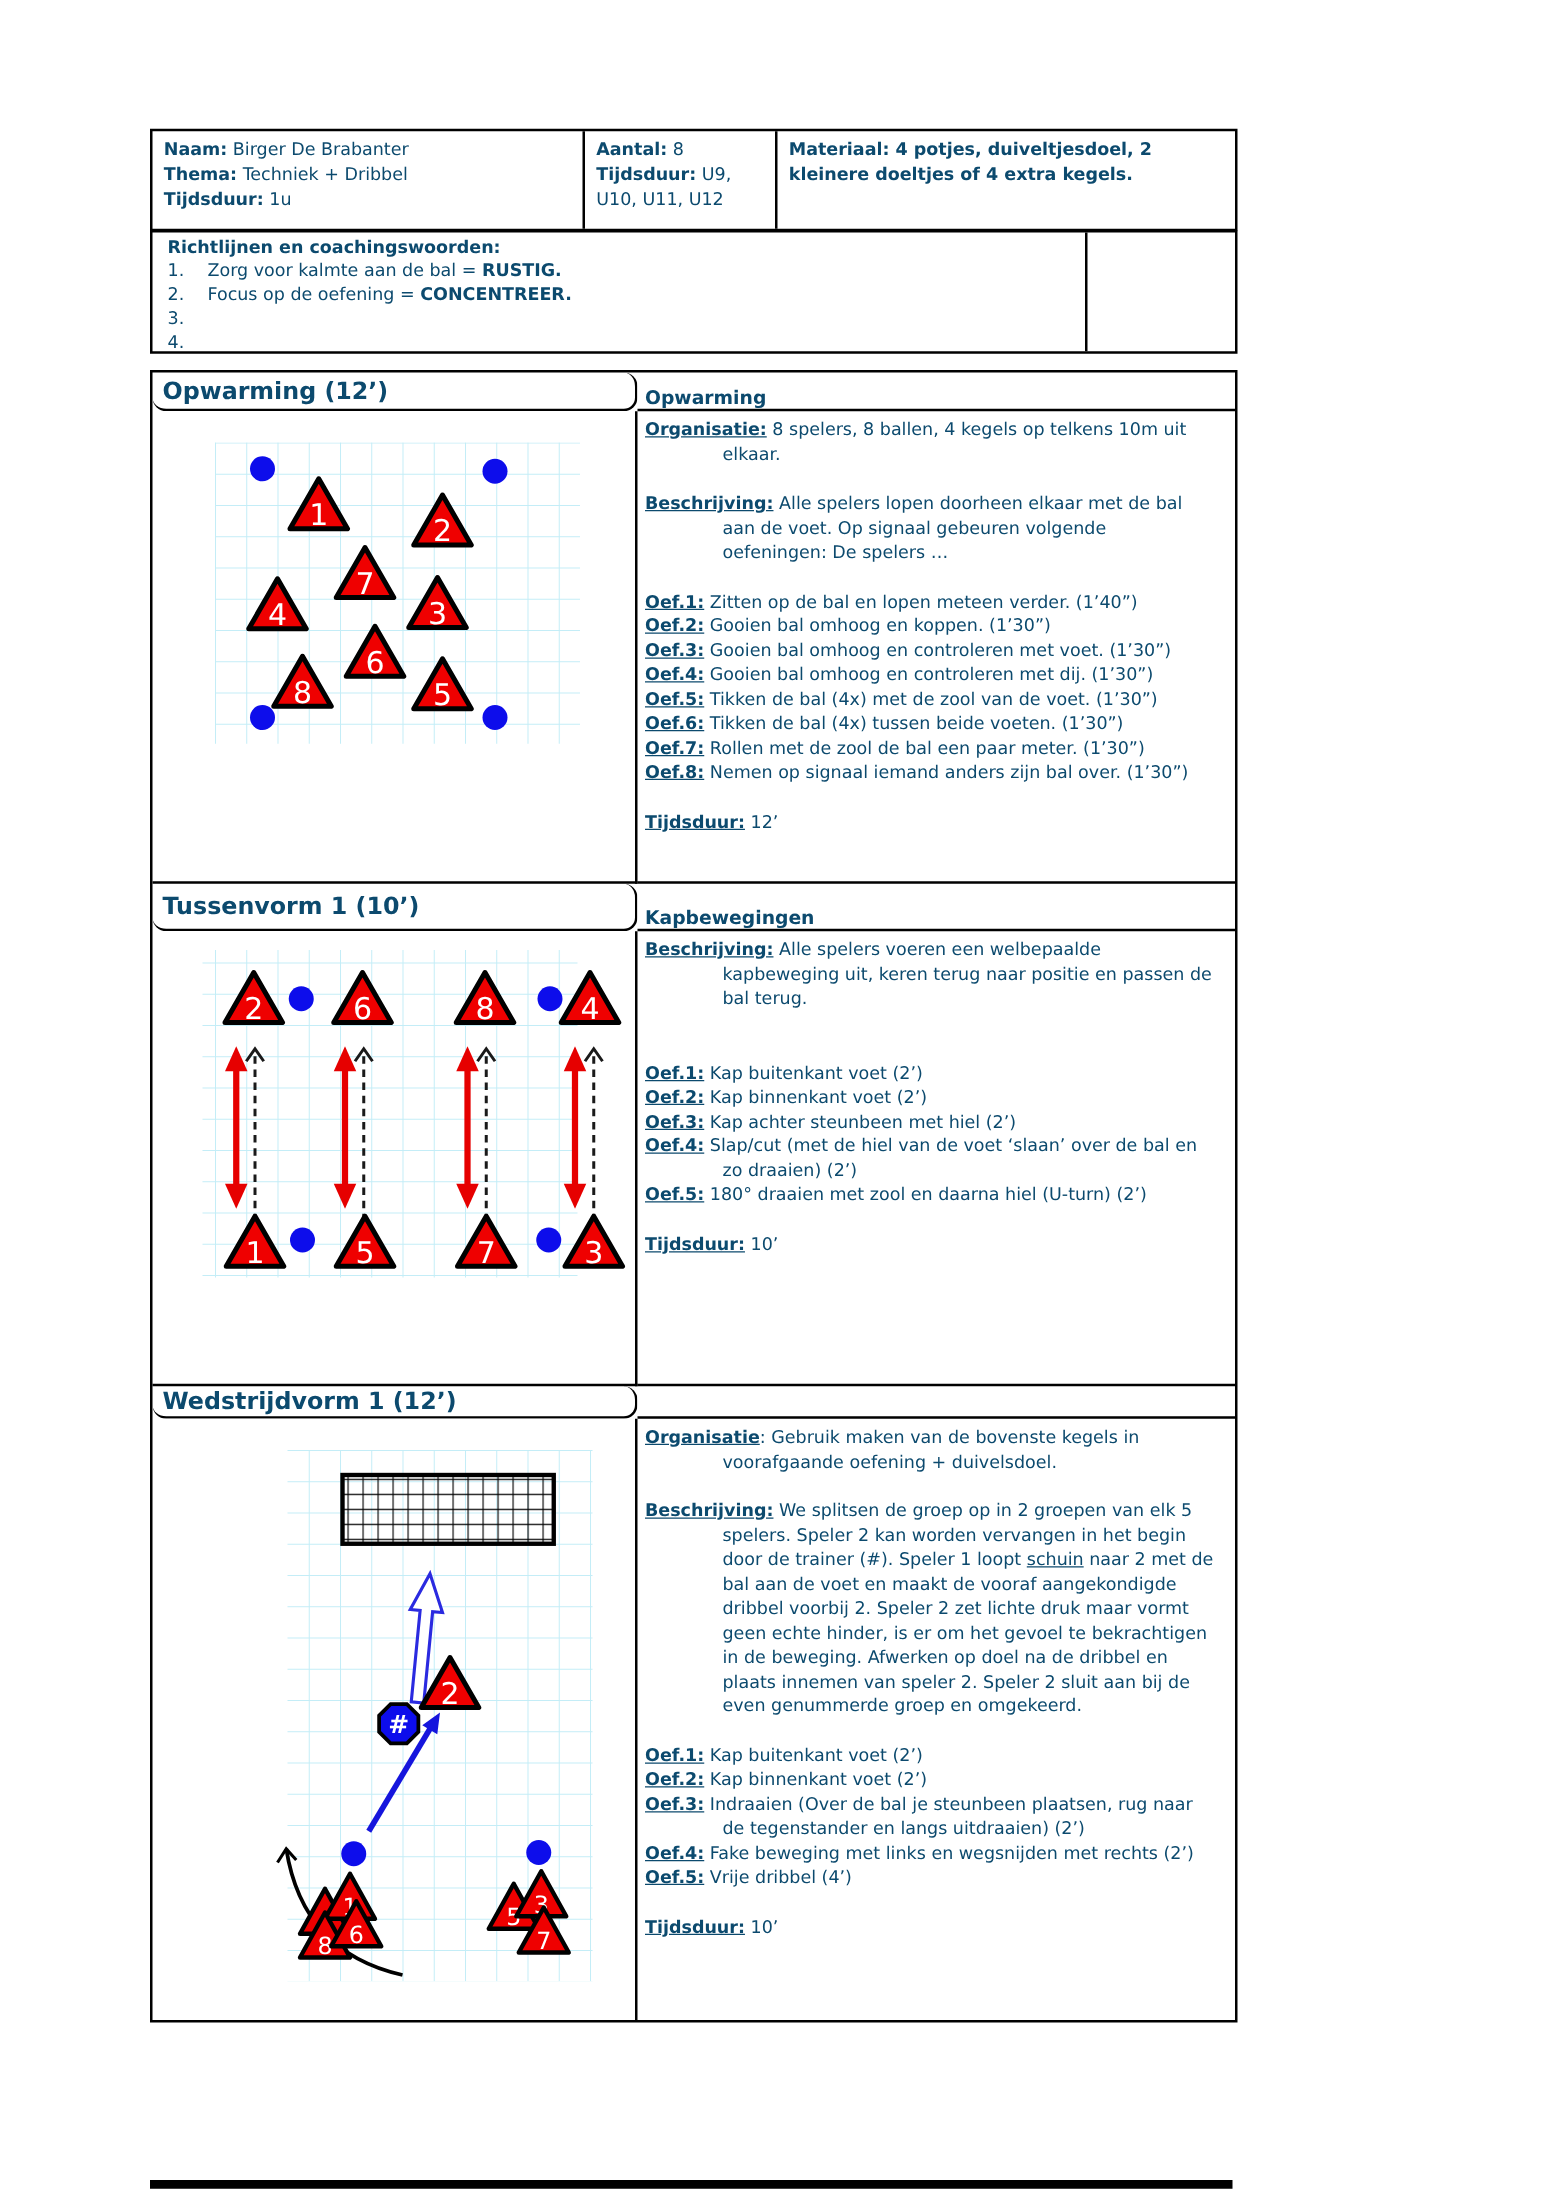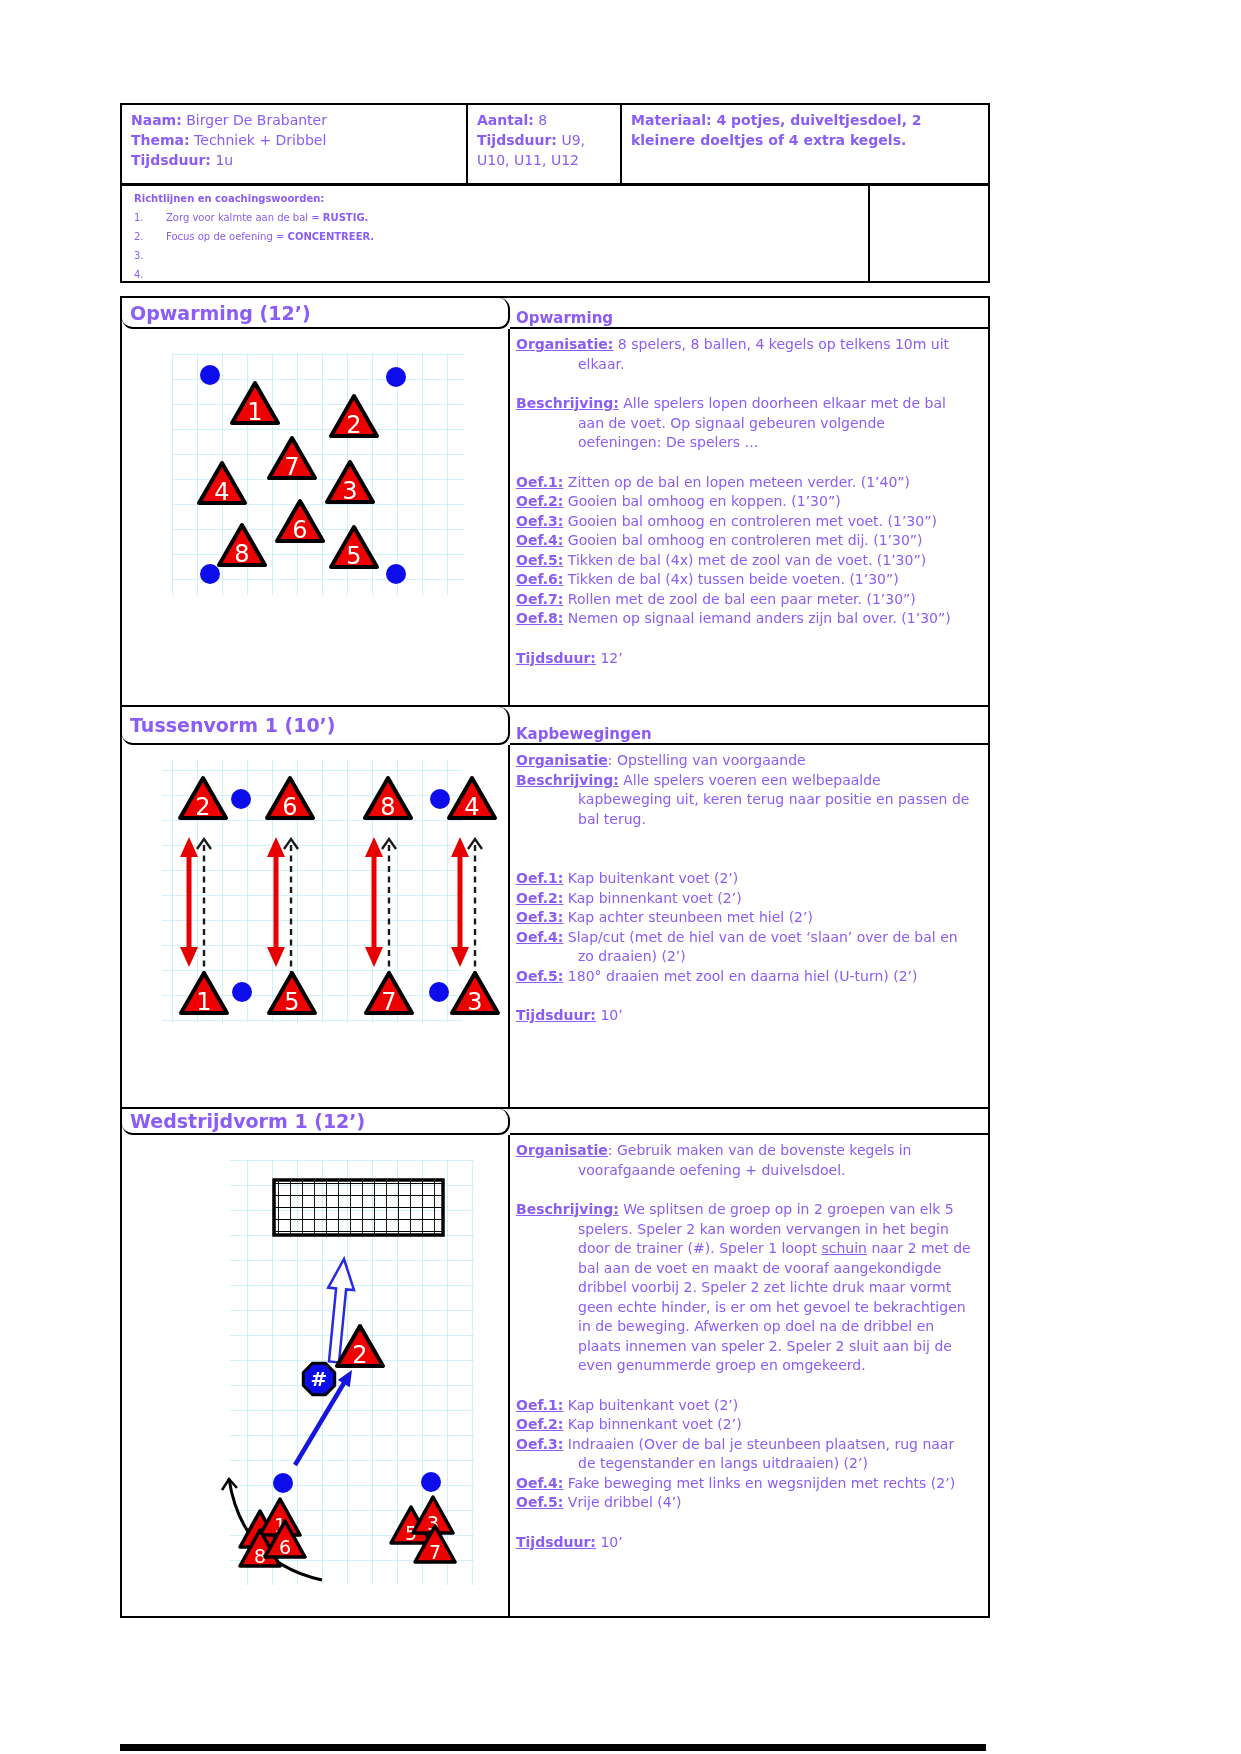--- a/index.html
+++ b/index.html
@@ -1,28 +1,28 @@
 <!DOCTYPE html>
 <html><head>
 <meta charset="utf-8">
 <style>
   html,body{margin:0;padding:0;background:#fff;}
   #page{position:relative;width:1241px;height:1754px;background:#ffffff;overflow:hidden;
-        font-family:"DejaVu Sans","Liberation Sans",sans-serif;color:#8b5cf6;}
+        font-family:"DejaVu Sans","Liberation Sans",sans-serif;color:#0c4a6e;}
   
   .itable{position:absolute;left:120px;top:103px;width:870px;height:82px;border:2px solid #000;
           box-sizing:border-box;display:grid;grid-template-columns:346px 154px 1fr;background:#fff;}
   .itable>div{border-right:2px solid #000;box-sizing:border-box;padding:5px 6px 0 9px;
               font-size:14px;line-height:20px;overflow:hidden;}
   .itable>div:last-child{border-right:none;font-weight:bold;}
   .b{font-weight:bold;}
   
   .richt{position:absolute;left:120px;top:184px;width:870px;height:99px;border:2px solid #000;
          box-sizing:border-box;background:#fff;}
-  .richt .inner{padding:3px 8px 0 12px;font-size:10px;line-height:19px;}
+  .richt .inner{padding:3px 8px 0 12px;font-size:14px;line-height:19px;}
   .richt .sidecell{position:absolute;top:0;right:0;width:120px;height:100%;border-left:2px solid #000;box-sizing:border-box;}
   .ritem{display:flex;}
   .ritem .num{width:32px;flex:0 0 32px;}
   
   .mtable{position:absolute;left:120px;top:296px;width:870px;height:1322px;border:2px solid #000;
           box-sizing:border-box;display:grid;grid-template-columns:388px 1fr;
           grid-template-rows:31px 378px 38px 364px 26px auto;background:#fff;}
   .mtable>div{box-sizing:border-box;border-right:2px solid #000;border-bottom:2px solid #000;overflow:hidden;}
   .mtable>div.rc{border-right:none;}
   .mtable>div.lastrow{border-bottom:none;}
@@ -249,21 +249,20 @@
             <polygon class="cone" points="0,-24 23,16 -23,16"></polygon>
             <text class="cnum" x="0" y="13">7</text>
           </g>
         <g transform="translate(353,252)">
             <polygon class="cone" points="0,-24 23,16 -23,16"></polygon>
             <text class="cnum" x="0" y="13">3</text>
           </g>
       </svg>
     </div>
     <div class="rbody rc">
-      <div class="hang"><span class="lbl">Organisatie</span><span>: Opstelling van voorgaande</span></div>
       <div class="hang"><span class="lbl">Beschrijving:</span> <span>Alle spelers voeren een welbepaalde kapbeweging uit, keren terug naar positie en passen de bal terug.</span></div>
       <div class="gap"></div>
       <div class="gap"></div>
       <div class="hang"><span class="lbl">Oef.1:</span> <span>Kap buitenkant voet (2’)</span></div>
       <div class="hang"><span class="lbl">Oef.2:</span> <span>Kap binnenkant voet (2’)</span></div>
       <div class="hang"><span class="lbl">Oef.3:</span> <span>Kap achter steunbeen met hiel (2’)</span></div>
       <div class="hang"><span class="lbl">Oef.4:</span> <span>Slap/cut (met de hiel van de voet ‘slaan’ over de bal en zo draaien) (2’)</span></div>
       <div class="hang"><span class="lbl">Oef.5:</span> <span>180° draaien met zool en daarna hiel (U-turn) (2’)</span></div>
       <div class="gap"></div>
       <div class="hang"><span class="lbl">Tijdsduur:</span> <span>10’</span></div>

